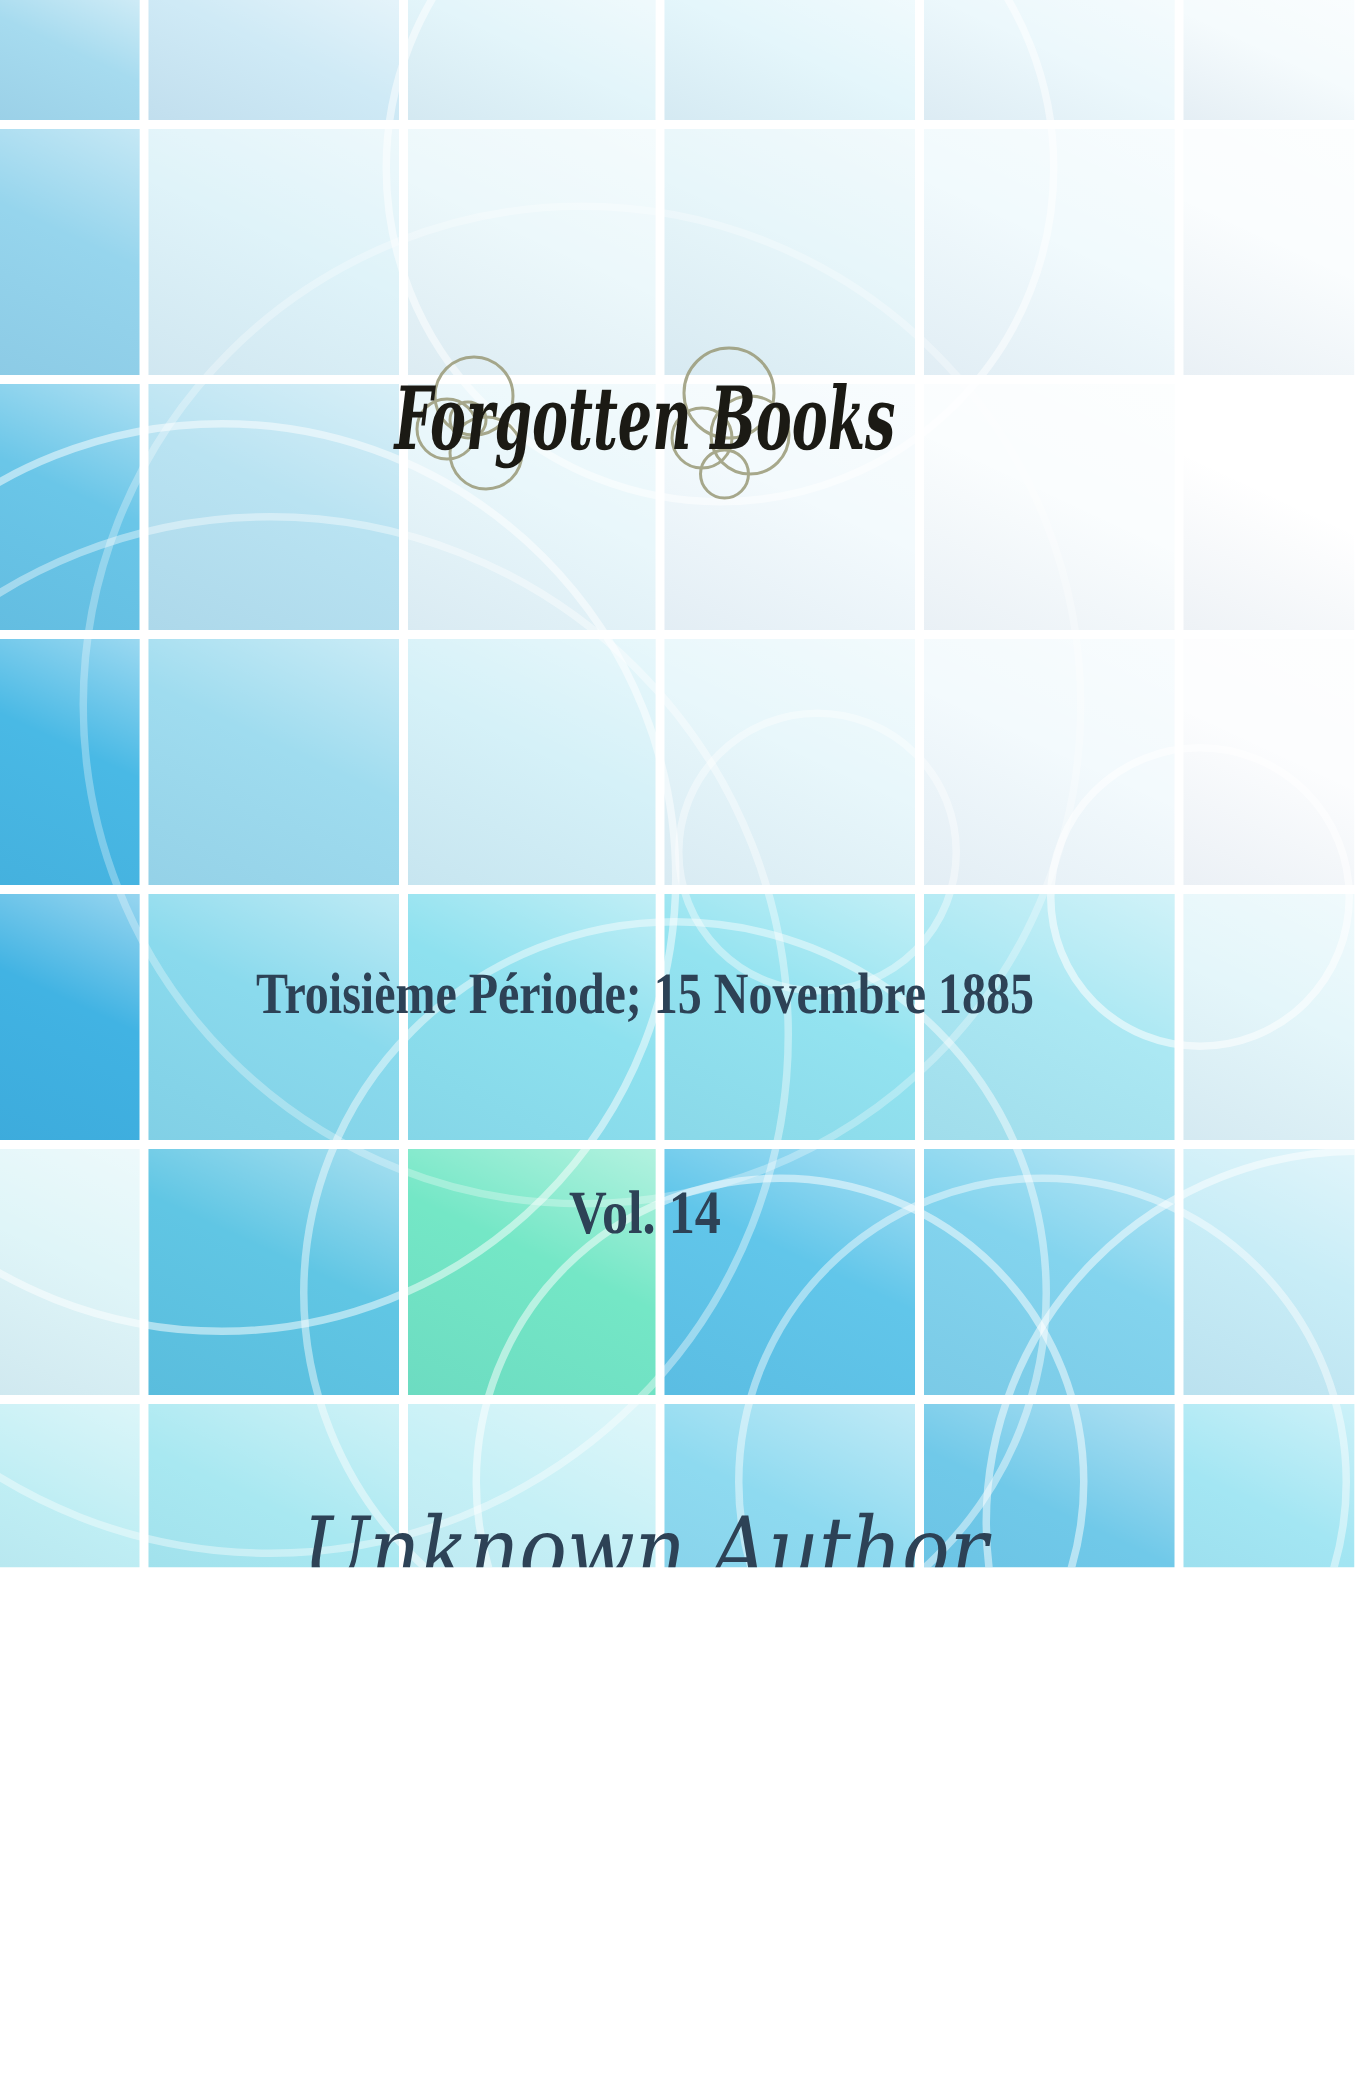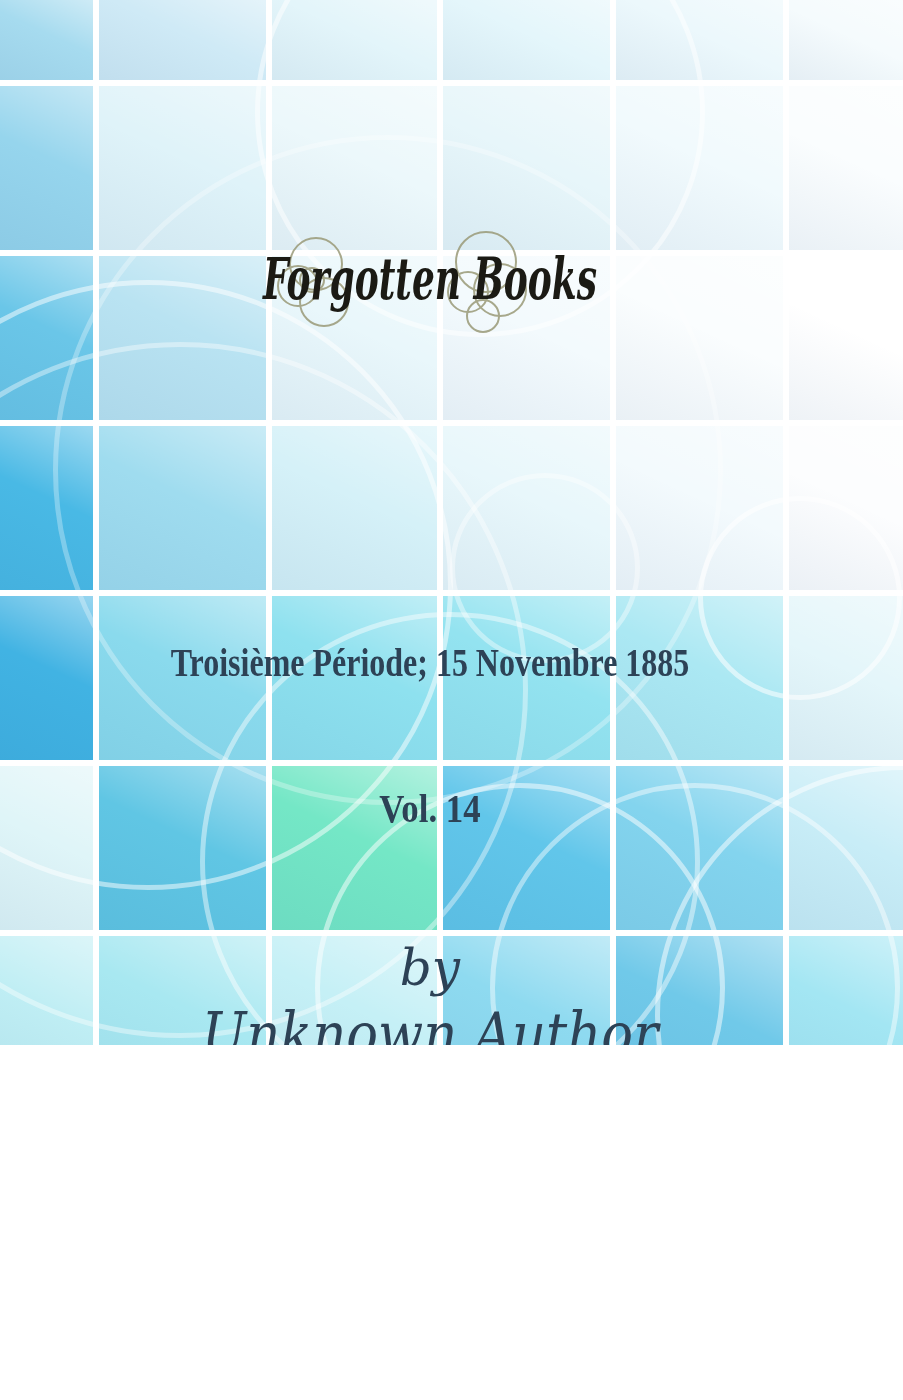--- a/index.html
+++ b/index.html
@@ -214,18 +214,17 @@
         <circle cx="55" cy="88" r="16" stroke="currentColor" stroke-width="2"></circle>
       </svg>
       <div class="logo-text">Forgotten Books</div>
     </div>
 
 
     <div class="subtitle">Troisième Période; 15 Novembre 1885</div>
 
     <div class="volume">Vol. 14</div>
 
-    <div class="byline">by</div>
 
     <div class="author">Unknown Author</div>
 
   </div>
 </div>
 
 </body></html>

